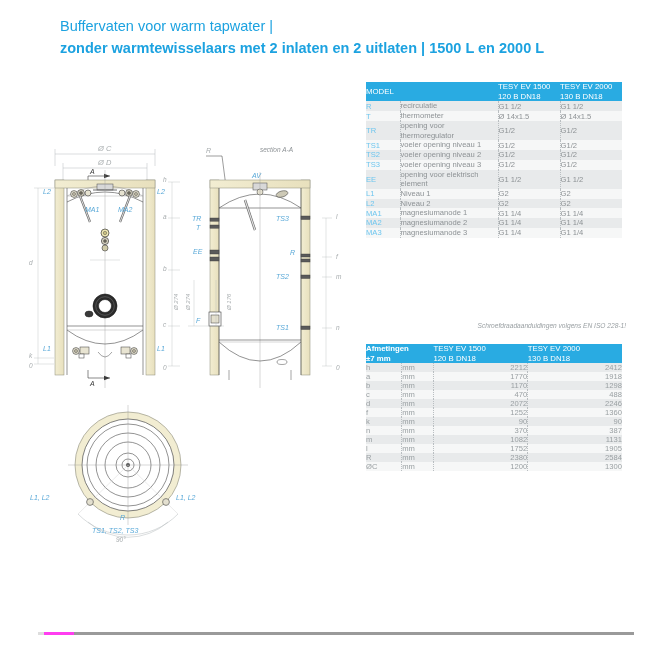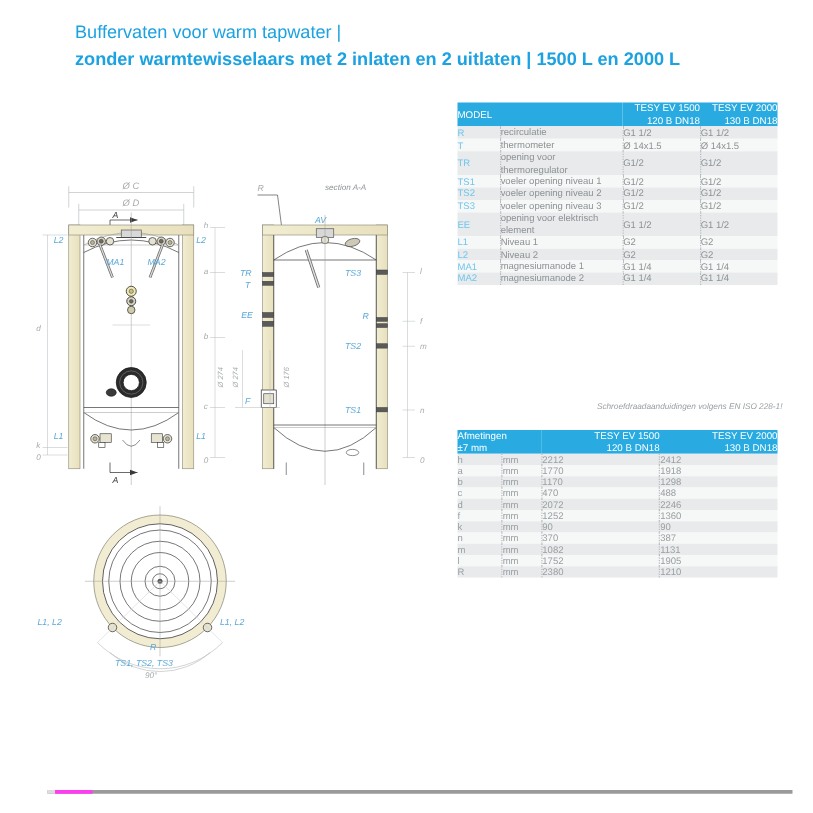--- a/index.html
+++ b/index.html
@@ -41,21 +41,21 @@
   .thead-cell {
     background: #29ABE2;
     color: #ffffff;
     font-size: 7.8px;
     font-weight: 400;
     text-align: left;
     vertical-align: middle;
     padding: 4px 6px;
     line-height: 1.25;
   }
-  .thead-cell.center { text-align: right; }
+  .thead-cell.center { text-align: left; }
   .row-alt td { background: #e8eaeb; }
   .row-plain td { background: #f6f7f7; }
   .c-code {
     color: #6ec6ef;
     width: 34px;
     text-align: left;
     padding: 3.5px 0 3.5px 8px;
     font-size: 7.6px;
     border-right: 1px dotted #b9bec1;
     vertical-align: middle;
@@ -97,21 +97,21 @@
   .d-unit {
     width: 32px;
     padding: 3.2px 0 3.2px 7px;
     color: #9aa0a3;
     font-size: 7.6px;
     border-right: 1px dotted #b9bec1;
     vertical-align: middle;
   }
   .d-val {
     width: 96px;
-    text-align: left;
+    text-align: right;
     color: #9aa0a3;
     font-size: 7.6px;
     padding: 3.2px 4px;
     border-left: 1px dotted #b9bec1;
     vertical-align: middle;
   }
   .d-val.first { border-left: none; }
 
   
   .draw-label {
@@ -474,29 +474,35 @@
         <td class="c-desc">magnesiumanode 1</td>
         <td class="c-val">G1 1/4</td>
         <td class="c-val">G1 1/4</td>
       </tr>
       <tr class="row-alt">
         <td class="c-code">MA2</td>
         <td class="c-desc">magnesiumanode 2</td>
         <td class="c-val">G1 1/4</td>
         <td class="c-val">G1 1/4</td>
       </tr>
+      <tr class="row-plain">
+        <td class="c-code">MA3</td>
+        <td class="c-desc">magnesiumanode 3</td>
+        <td class="c-val">G1 1/4</td>
+        <td class="c-val">G1 1/4</td>
+      </tr>
     </tbody>
   </table>
 
   <div class="tbl-note" style="left:366px; top:322px;">Schroefdraadaanduidingen volgens EN ISO 228-1!</div>
 
   <table class="table" style="left:366px; top:344px; width:256px;">
     <thead>
       <tr>
-        <th class="thead-cell" colspan="2" style="width:68px;">
+        <th class="thead-cell" colspan="2" style="width:68px;font-weight:bold;">
           <span>Afmetingen</span><br>
           <span>±7 mm</span>
         </th>
         <th class="thead-cell center" style="width:94px;">
           <span>TESY EV 1500</span><br>
           <span>120 B DN18</span>
         </th>
         <th class="thead-cell center" style="width:94px;">
           <span>TESY EV 2000</span><br>
           <span>130 B DN18</span>
@@ -561,21 +567,27 @@
       <tr class="row-plain">
         <td class="d-code">l</td>
         <td class="d-unit">mm</td>
         <td class="d-val first">1752</td>
         <td class="d-val">1905</td>
       </tr>
       <tr class="row-alt">
         <td class="d-code">R</td>
         <td class="d-unit">mm</td>
         <td class="d-val first">2380</td>
-        <td class="d-val">1210</td>
+        <td class="d-val">2584</td>
+      </tr>
+      <tr class="row-plain">
+        <td class="d-code">ØC</td>
+        <td class="d-unit">mm</td>
+        <td class="d-val first">1200</td>
+        <td class="d-val">1300</td>
       </tr>
     </tbody>
   </table>
 
   <div class="footer-rule">
     <div class="faint"></div>
     <div class="magenta"></div>
   </div>
 
 </div>

